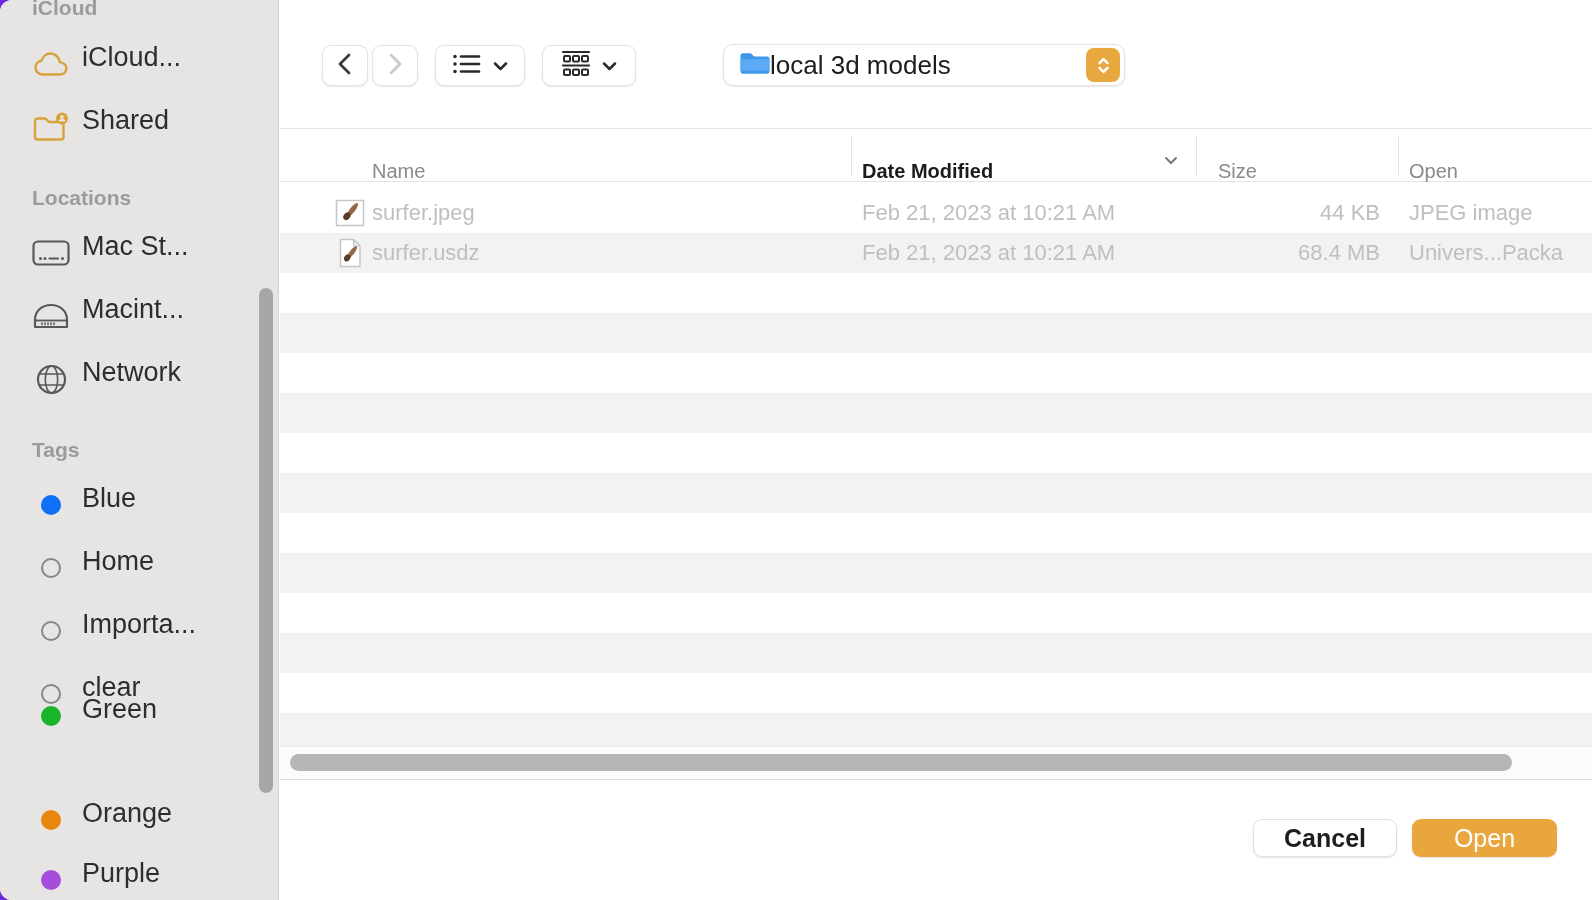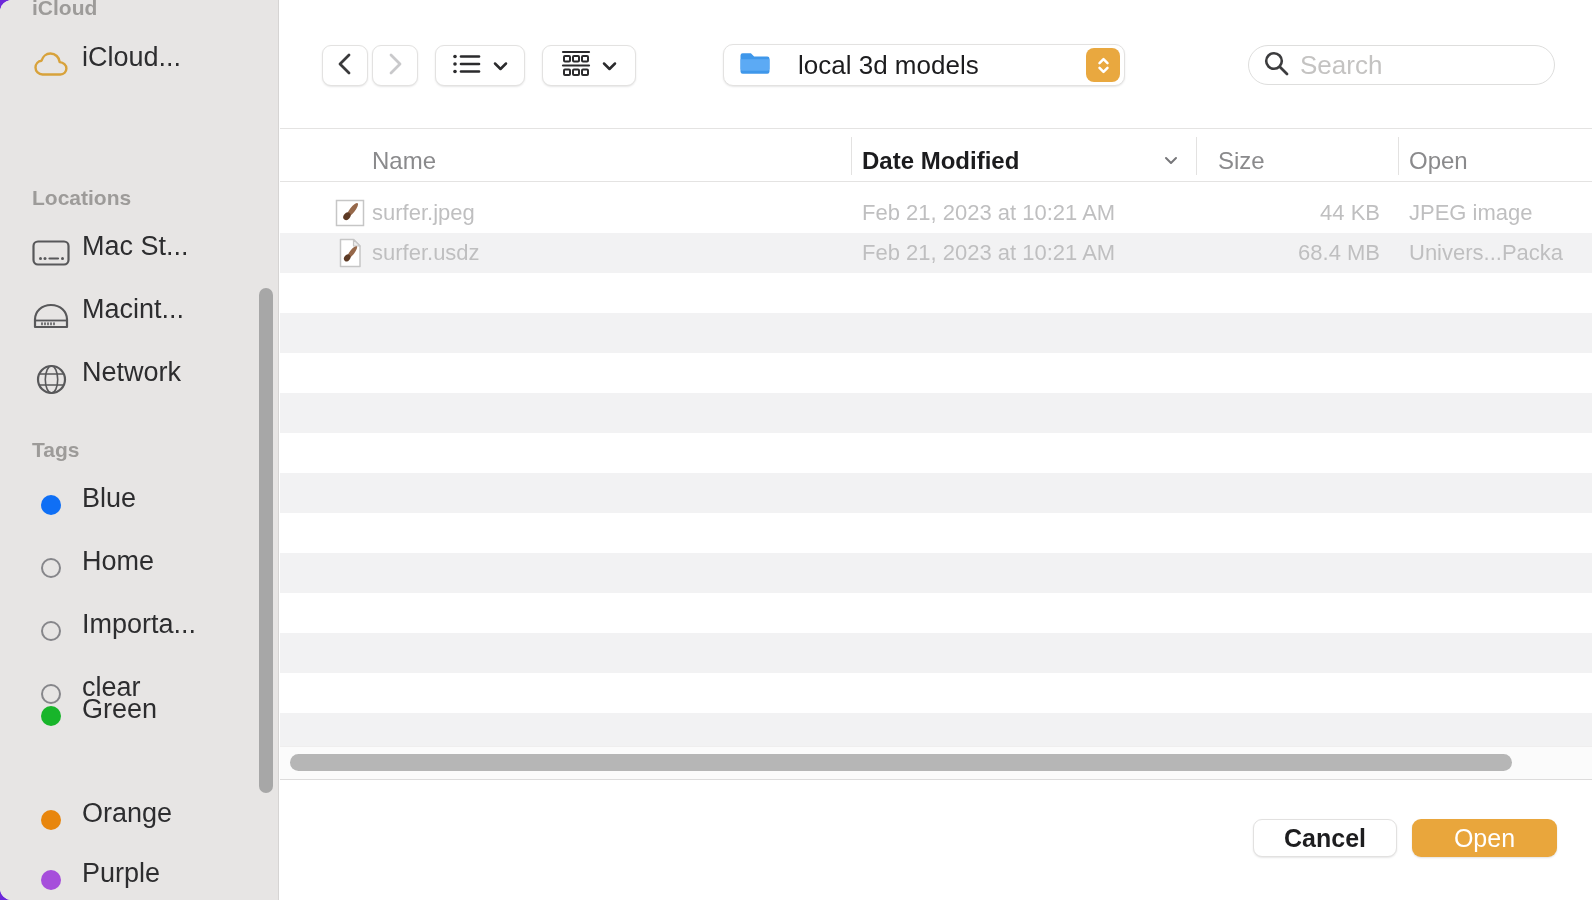--- a/index.html
+++ b/index.html
@@ -33,35 +33,35 @@
             box-shadow:0 1px 2px rgba(0,0,0,.10); display:flex; align-items:center; justify-content:center; }
   .btn-back    { left:42px;  top:45px; width:46px; height:41px; }
   .btn-forward { left:92px;  top:45px; width:46px; height:41px; }
   .btn-list    { left:155px; top:45px; width:90px; height:41px; gap:12px; }
   .btn-group   { left:262px; top:45px; width:94px; height:41px; gap:11px; }
 
   .folder-popup { position:absolute; left:443px; top:44px; width:402px; height:42px;
                   background:#fff; border:1px solid #e3e2e1; border-radius:10px;
                   box-shadow:0 1px 2px rgba(0,0,0,.10);
                   display:flex; align-items:center; padding:0 4px 0 15px; }
-  .folder-popup .fp-label { margin-left:28px; font-size:26px; color:#1c1c1e; flex:1; white-space:nowrap; }
+  .folder-popup .fp-label { margin-left:0; font-size:26px; color:#1c1c1e; flex:1; white-space:nowrap; }
   .fp-stepper { width:34px; height:34px; border-radius:8px; background:#e9a83f;
                 display:flex; align-items:center; justify-content:center; }
 
   .search-field { position:absolute; left:968px; top:45px; width:307px; height:40px;
                   background:#fff; border:1px solid #dededd; border-radius:20px;
                   display:flex; align-items:center; padding:0 14px; }
   .search-field input { border:0; outline:0; background:transparent; margin-left:10px;
                         font-size:26px; color:#333; width:230px; font-family:"Liberation Sans",sans-serif; }
   .search-field input::placeholder { color:#c4c3c2; }
 
   
   .col-header { position:absolute; left:0; top:128px; width:1320px; height:54px; background:#fff;
                 border-top:1px solid #e4e3e2; border-bottom:1px solid #e4e3e2; }
-  .col-label { position:absolute; top:6px; line-height:52px; font-size:24px; color:#8a8a8c; white-space:nowrap; }
+  .col-label { position:absolute; top:16px; line-height:52px; font-size:20px; color:#8a8a8c; white-space:nowrap; }
   .col-label.active { color:#1c1c1e; font-weight:700; }
   .col-div { position:absolute; top:8px; width:1px; height:38px; background:#e3e2e1; }
 
   
   .file-row { position:absolute; left:0; width:1320px; height:40px; }
   .row-0 { top:193px; background:#fff; }
   .row-1 { top:233px; background:#f2f2f3; }
   .cell { position:absolute; top:0; line-height:40px; font-size:22px; color:#bfbfc0; white-space:nowrap; }
   .cell-icon { position:absolute; left:55px; top:5px; width:30px; height:30px; }
   .cell-name { left:92px; }
@@ -98,20 +98,31 @@
 
     <div class="sb-item" style="top:42px">
       <span class="sb-icon">
         <svg width="34" height="25" viewBox="0 0 34 25">
               <path d="M8.5 22.5 C4.6 22.5 1.5 19.4 1.5 15.6 C1.5 12.1 4.1 9.2 7.5 8.8 C8.6 4.6 12.2 1.5 16.4 1.5 C21.3 1.5 25.3 5.3 25.7 10.1 C29.4 10.4 32.4 13.1 32.4 16.5 C32.4 19.8 29.8 22.5 26.4 22.5 Z" fill="none" stroke="#d8a23b" stroke-width="2.4" stroke-linejoin="round"></path>
             </svg>
       </span>
       <span class="sb-label">iCloud...</span>
     </div>
 
+    <div class="sb-item" style="top:105px">
+      <span class="sb-icon">
+        <svg width="36" height="30" viewBox="0 0 36 30">
+          <path d="M2 9 a2.5 2.5 0 0 1 2.5-2.5 h8 l3.5 3.5 h12 a2.5 2.5 0 0 1 2.5 2.5 v12.5 a2.5 2.5 0 0 1-2.5 2.5 h-23.5 a2.5 2.5 0 0 1-2.5-2.5 z" fill="none" stroke="#d8a23b" stroke-width="2.4" stroke-linejoin="round"></path>
+          <circle cx="29" cy="6.5" r="6" fill="#d8a23b"></circle>
+          <circle cx="29" cy="4.9" r="1.9" fill="#e7e5e4"></circle>
+          <path d="M25.4 9.6 a3.7 3.7 0 0 1 7.2 0 z" fill="#e7e5e4"></path>
+        </svg>
+      </span>
+      <span class="sb-label">Shared</span>
+    </div>
 
     <div class="sb-header" style="top:186px">Locations</div>
 
     <div class="sb-item" style="top:231px">
       <span class="sb-icon">
         <svg width="38" height="26" viewBox="0 0 38 26">
           <rect x="1.5" y="1.5" width="35" height="23" rx="4.5" fill="none" stroke="#58585a" stroke-width="2.2"></rect>
           <circle cx="8.5" cy="18.5" r="1.5" fill="#58585a"></circle>
           <circle cx="13" cy="18.5" r="1.5" fill="#58585a"></circle>
           <line x1="17.5" y1="18.5" x2="26" y2="18.5" stroke="#58585a" stroke-width="2.2" stroke-linecap="round"></line>
@@ -269,29 +280,20 @@
       </span>
       <span class="fp-label">local 3d models</span>
       <span class="fp-stepper">
         <svg width="15" height="17" viewBox="0 0 15 17">
           <polyline points="3.5,6.2 7.5,2.2 11.5,6.2" fill="none" stroke="#fff" stroke-width="2.5" stroke-linecap="round" stroke-linejoin="round"></polyline>
           <polyline points="3.5,10.8 7.5,14.8 11.5,10.8" fill="none" stroke="#fff" stroke-width="2.5" stroke-linecap="round" stroke-linejoin="round"></polyline>
         </svg>
       </span>
     </div>
 
-    <div class="search-field">
-      <span>
-        <svg width="27" height="27" viewBox="0 0 27 27">
-          <circle cx="11" cy="11" r="7.8" fill="none" stroke="#3c3c3e" stroke-width="2.6"></circle>
-          <line x1="17" y1="17" x2="24" y2="24" stroke="#3c3c3e" stroke-width="2.8" stroke-linecap="round"></line>
-        </svg>
-      </span>
-      <input type="text" placeholder="Search" style="">
-    </div>
 
     <div class="col-header">
       <span class="col-label" style="left:92px">Name</span>
       <span class="col-div" style="left:571px"></span>
       <span class="col-label active" style="left:582px">Date Modified</span>
       <span style="position:absolute; left:884px; top:22px">
         <svg width="14" height="9" viewBox="0 0 14 9">
               <polyline points="2,2 7,7 12,2" fill="none" stroke="#77777a" stroke-width="2" stroke-linecap="round" stroke-linejoin="round"></polyline>
             </svg>
       </span>

